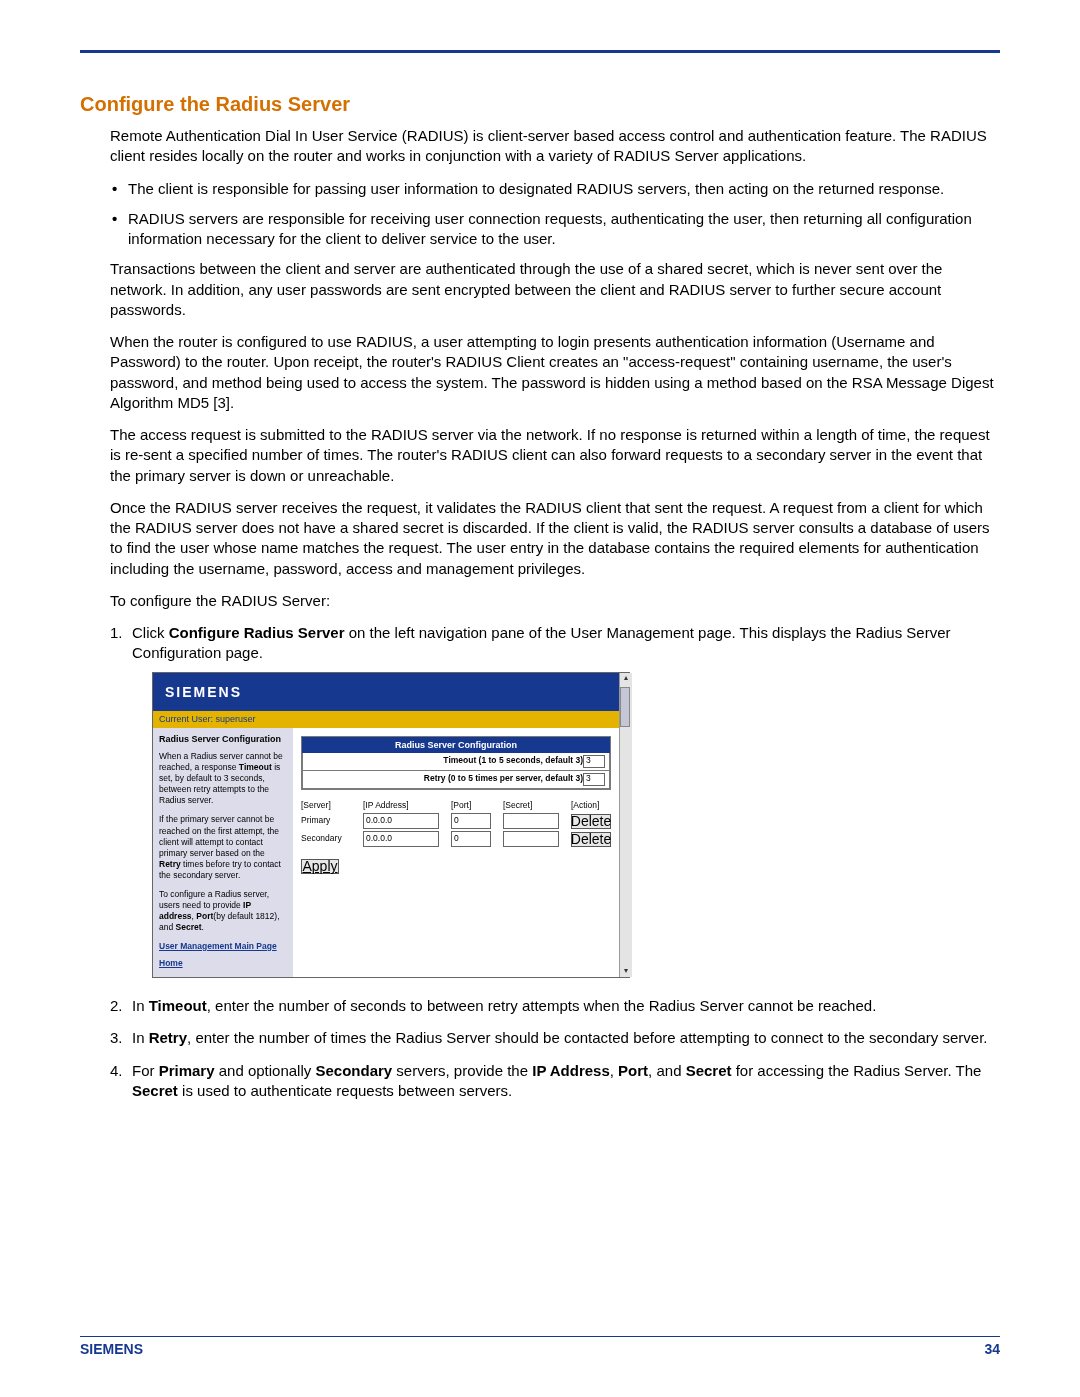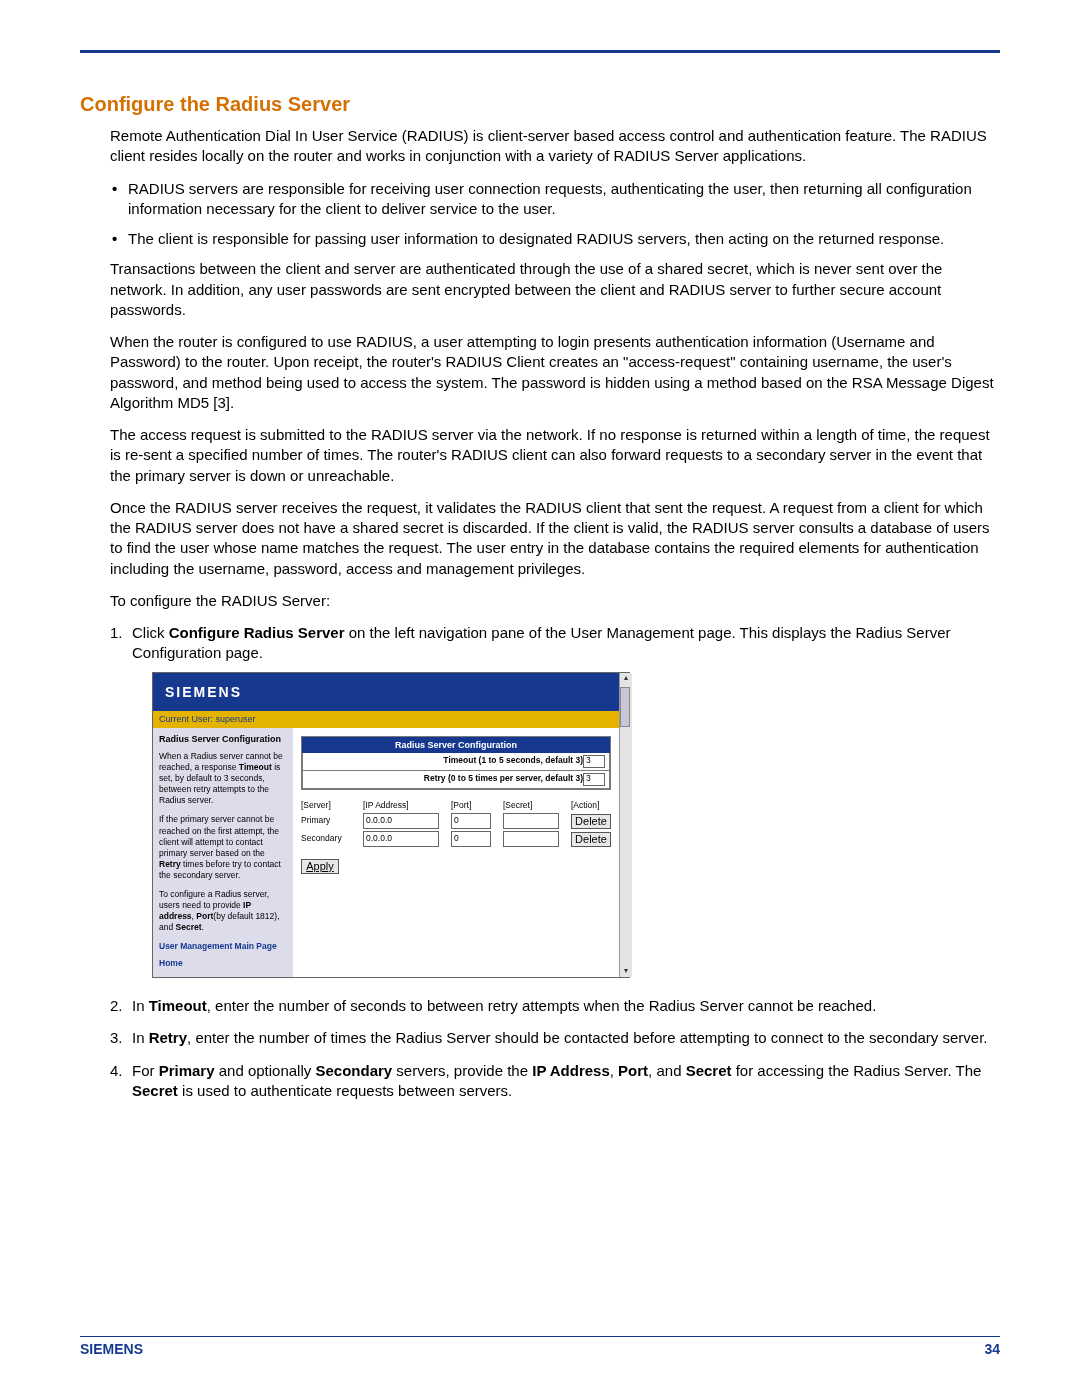--- a/index.html
+++ b/index.html
@@ -68,35 +68,35 @@
   .mock-body { display: flex; flex: 1; background: #fff; }
   .mock-side {
     width: 140px;
     background: #dcdceb;
     padding: 4px 6px 8px 6px;
     font-size: 8.5px;
     line-height: 1.3;
   }
   .mock-side .stitle { font-weight: bold; margin: 2px 0 6px 0; font-size: 9px; }
   .mock-side p { margin-bottom: 8px; }
-  .mock-side .link { color: #16398f; font-weight: bold; display: block; margin-top: 6px; }
+  .mock-side .link { color: #16398f; font-weight: bold; text-decoration: underline; display: block; margin-top: 6px; }
   .mock-content { flex: 1; padding: 8px; }
   .cfg-head {
     background: #16398f; color: #fff; text-align: center;
     font-weight: bold; padding: 2px 0; font-size: 9px;
   }
   .cfg-row { display: flex; align-items: center; border: 1px solid #7a7a7a; border-top: none; padding: 2px 4px; gap: 0; }
   .cfg-row:first-of-type { }
   .cfg-label { flex: 1; text-align: right; font-weight: bold; font-size: 8.5px; }
   .cfg-input { width: 22px; height: 13px; border: 1px solid #666; font-size: 8.5px; padding: 0 2px; display:inline-flex; align-items:center; background:#fff; }
   .tbl { margin-top: 10px; font-size: 8.5px; }
   .tbl-head, .tbl-row { display: grid; grid-template-columns: 50px 76px 40px 56px 40px; gap: 12px; align-items: center; margin-bottom: 2px; }
   .tbl-head span { text-align: left; }
   .cell-input { border: 1px solid #666; height: 16px; padding: 0 2px; background:#fff; display:inline-flex; align-items:center; overflow:hidden; }
-  .btn { border: 1px solid #555; background: #e8e8e8; height: 15px; display:inline-flex; align-items:center; justify-content:center; font-size:11px; padding: 0 4px; }
+  .btn { border: 1px solid #555; background: #e8e8e8; height: 15px; display:inline-flex; align-items:center; justify-content:center; font-size:14px; padding: 0 4px; }
   .apply-btn { margin-top: 10px; width: 38px; text-decoration: underline; }
   .scroll-col {
     width: 14px; background: #e4e4e4; border-left: 1px solid #999;
     display: flex; flex-direction: column; align-items: center; justify-content: space-between;
   }
   .scroll-arrow { width: 12px; height: 12px; display:flex; align-items:center; justify-content:center; font-size:8px; color:#333; }
   .scroll-thumb { width: 10px; height: 40px; background: #c6c6d6; border:1px solid #888; margin-top:2px; }
 
   .footer {
     position: absolute;
@@ -111,22 +111,22 @@
 <div class="page">
   <div class="top-rule"></div>
   <div class="thin-rule"></div>
 
   <div class="section-title">Configure the Radius Server</div>
 
   <div class="body-block">
     <p class="para">Remote Authentication Dial In User Service (RADIUS) is client-server based access control and authentication feature. The RADIUS client resides locally on the router and works in conjunction with a variety of RADIUS Server applications.</p>
 
     <ul class="bullets">
+      <li>The client is responsible for passing user information to designated RADIUS servers, then acting on the returned response.</li>
       <li>RADIUS servers are responsible for receiving user connection requests, authenticating the user, then returning all configuration information necessary for the client to deliver service to the user.</li>
-      <li>The client is responsible for passing user information to designated RADIUS servers, then acting on the returned response.</li>
     </ul>
 
     <p class="para">Transactions between the client and server are authenticated through the use of a shared secret, which is never sent over the network. In addition, any user passwords are sent encrypted between the client and RADIUS server to further secure account passwords.</p>
     <p class="para">When the router is configured to use RADIUS, a user attempting to login presents authentication information (Username and Password) to the router. Upon receipt, the router's RADIUS Client creates an "access-request" containing username, the user's password, and method being used to access the system. The password is hidden using a method based on the RSA Message Digest Algorithm MD5 [3].</p>
     <p class="para">The access request is submitted to the RADIUS server via the network. If no response is returned within a length of time, the request is re-sent a specified number of times. The router's RADIUS client can also forward requests to a secondary server in the event that the primary server is down or unreachable.</p>
     <p class="para">Once the RADIUS server receives the request, it validates the RADIUS client that sent the request. A request from a client for which the RADIUS server does not have a shared secret is discarded. If the client is valid, the RADIUS server consults a database of users to find the user whose name matches the request. The user entry in the database contains the required elements for authentication including the username, password, access and management privileges.</p>
     <p class="para">To configure the RADIUS Server:</p>
 
     <ol class="steps">
       <li>

